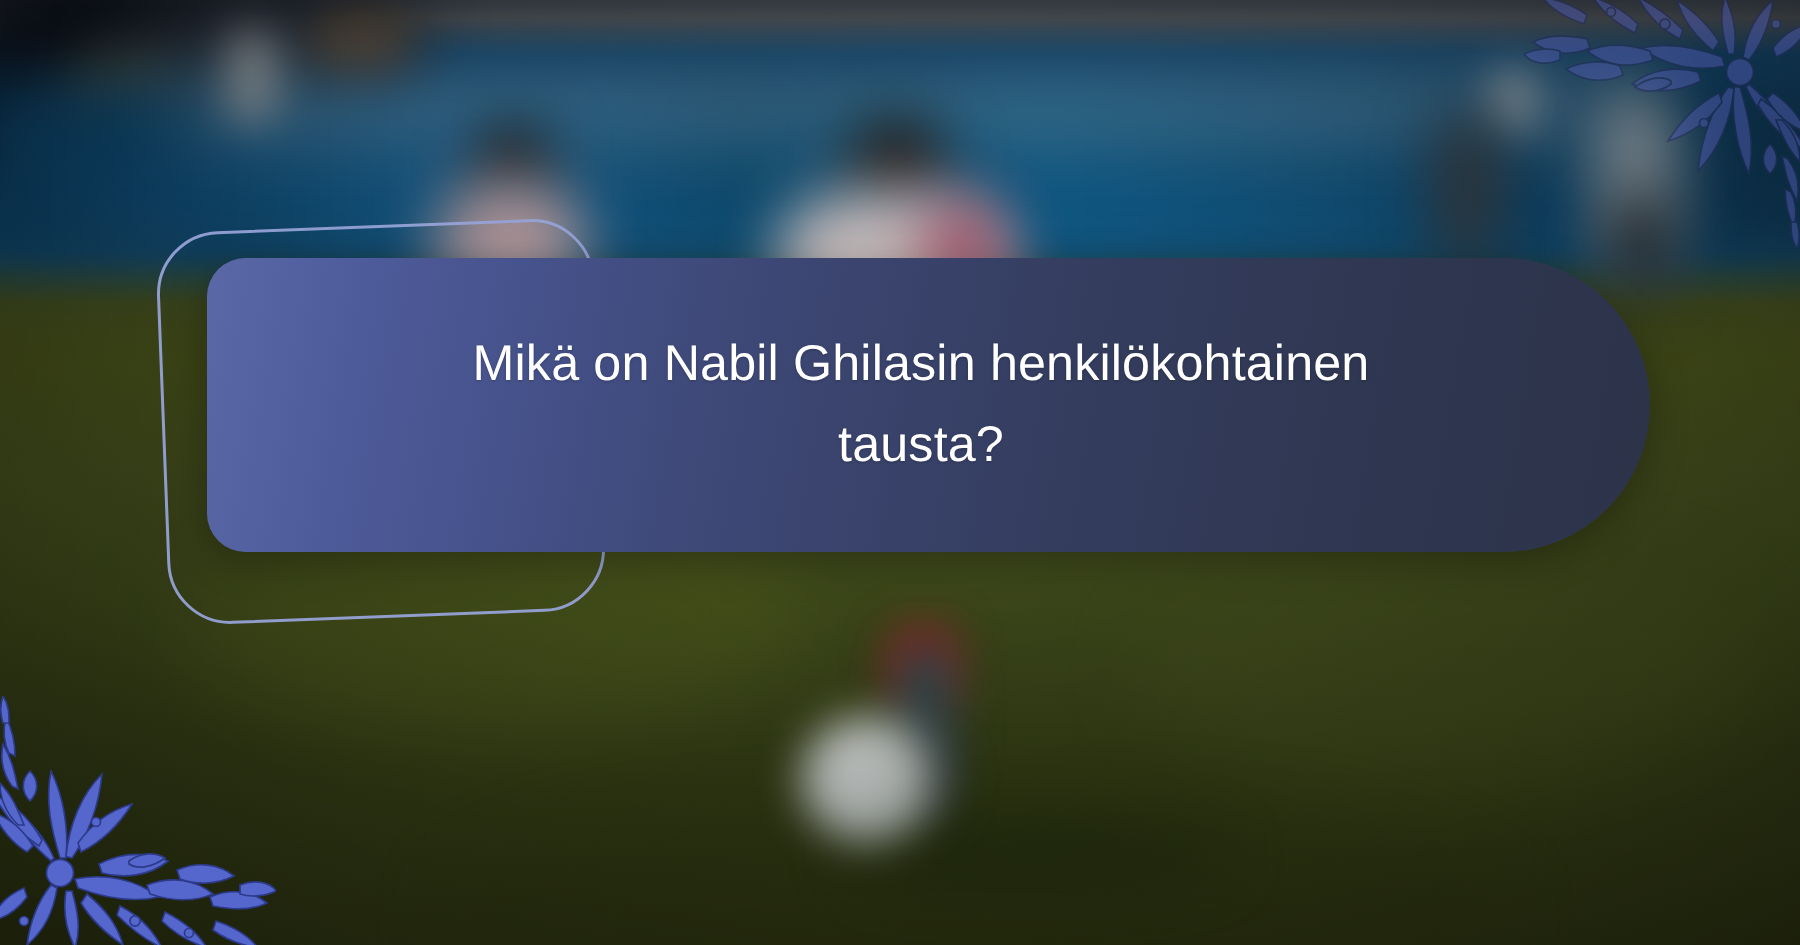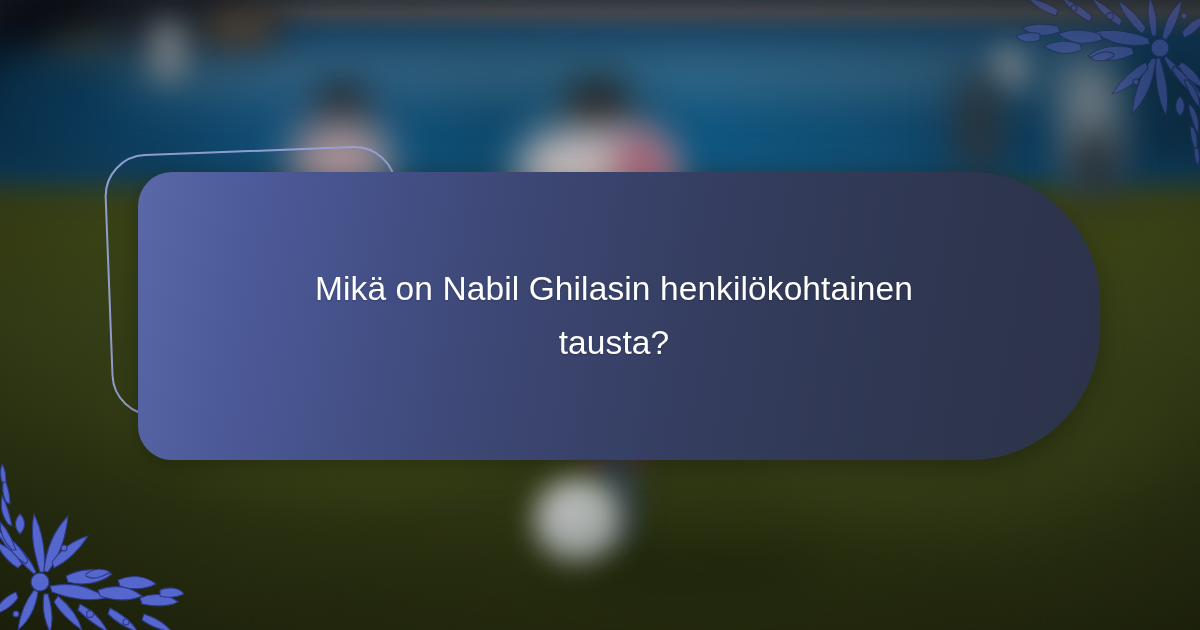--- a/index.html
+++ b/index.html
@@ -160,21 +160,21 @@
     border-radius: 42px 42px 42px 42px;
     transform: rotate(-2.2deg);
     box-sizing: border-box;
     background: transparent;
   }
   .card {
     position: absolute;
     left: 138px;
     top: 172px;
     width: 962px;
-    height: 288px;
+    height: 196px;
     border-radius: 34px 130px 130px 34px;
     background: linear-gradient(100deg,
       #5b68a8 0%,
       #4d5a99 12%,
       #434f85 26%,
       #3b4570 42%,
       #343d5e 60%,
       #2f3752 78%,
       #2c3349 100%);
     box-shadow: 0 6px 26px rgba(0,0,0,0.28);

